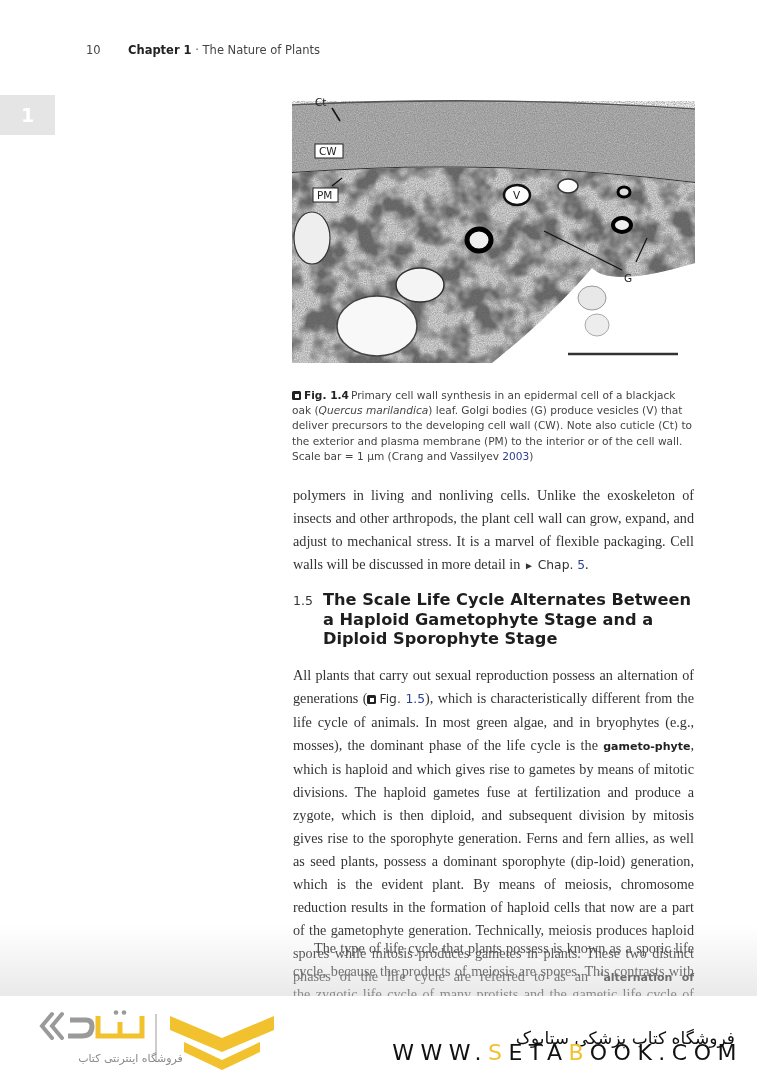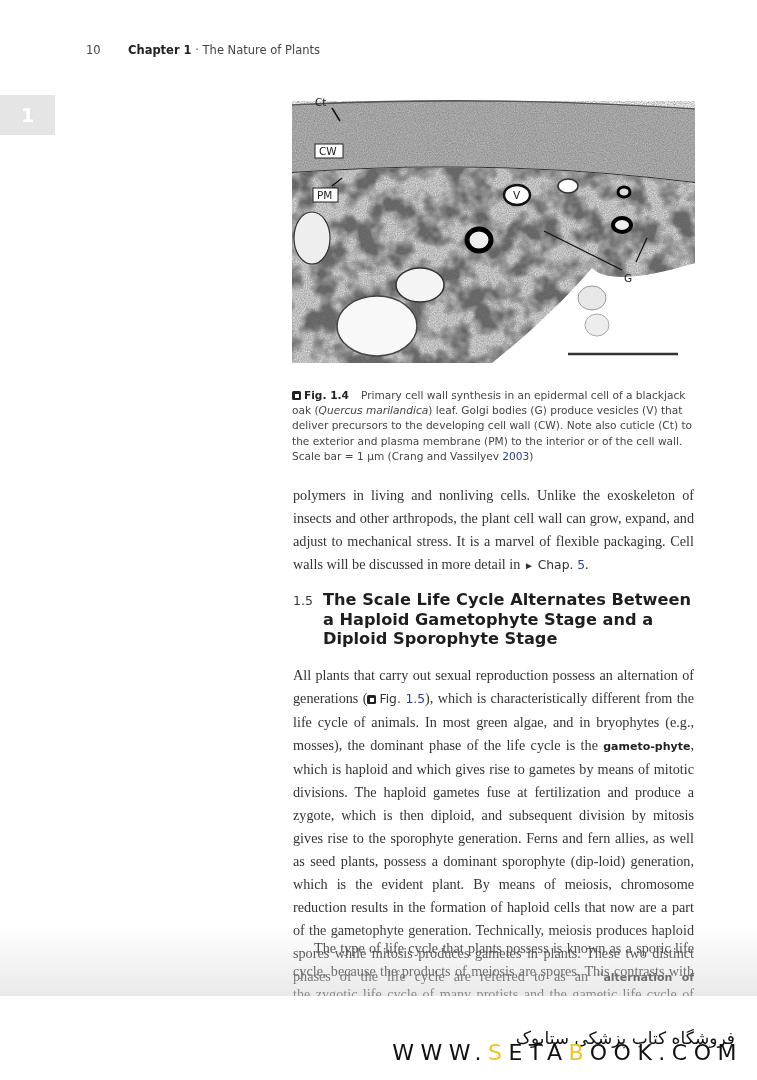--- a/index.html
+++ b/index.html
@@ -11,21 +11,21 @@
   .running-head .ch { font-weight: bold; color: #222; }
   .running-head .sep { color: #555; }
   .running-head .title { color: #444; }
 
   .chapter-tab { position: absolute; top: 95px; left: 0; width: 55px; height: 40px; background: #e5e5e5; color: #fff; font-family: "DejaVu Sans", sans-serif; font-weight: bold; font-size: 19px; display: flex; align-items: center; justify-content: center; }
 
   .figure { position: absolute; top: 88px; left: 292px; width: 403px; height: 275px; }
   .figure svg { width: 100%; height: 100%; display: block; }
 
   .caption { position: absolute; top: 388px; left: 292px; width: 405px; font-family: "DejaVu Sans", sans-serif; font-size: 10.6px; line-height: 15.2px; color: #444; }
-  .caption .figref { font-weight: bold; color: #222; margin-right: 12px; }
+  .caption .figref { font-weight: bold; color: #222; margin-right: 2px; }
   .fig-square { display: inline-block; width: 9px; height: 9px; background: #222; border-radius: 1.5px; position: relative; top: 1px; margin-right: 3px; }
   .fig-square::after { content: ""; position: absolute; left: 2.5px; top: 2.5px; width: 4px; height: 4px; background: #fff; }
   .cite-link { color: #2b3f8f; }
 
   .body-text { position: absolute; left: 293px; width: 401px; font-size: 14.2px; line-height: 23px; text-align: justify; color: #333; }
   .p1 { top: 484px; }
   .p2 { top: 664px; }
   .p3 { top: 937px; text-indent: 21px; }
   .sans { font-family: "DejaVu Sans", sans-serif; font-size: 12.3px; }
   .bold-term { font-family: "DejaVu Sans", sans-serif; font-weight: bold; font-size: 11px; color: #222; }
@@ -123,17 +123,35 @@
 
 <p class="body-text p2">
   <span>All plants that carry out sexual reproduction possess an alternation of generations (</span><span class="sans"><span class="fig-square"></span><span>Fig. </span><span class="cite-link">1.5</span></span><span>), which is characteristically different from the life cycle of animals. In most green algae, and in bryophytes (e.g., mosses), the dominant phase of the life cycle is the </span><span class="bold-term">gameto-phyte</span><span>, which is haploid and which gives rise to gametes by means of mitotic divisions. The haploid gametes fuse at fertilization and produce a zygote, which is then diploid, and subsequent division by mitosis gives rise to the sporophyte generation. Ferns and fern allies, as well as seed plants, possess a dominant sporophyte (dip-loid) generation, which is the evident plant. By means of meiosis, chromosome reduction results in the formation of haploid cells that now are a part of the gametophyte generation. Technically, meiosis produces haploid spores while mitosis produces gametes in plants. These two distinct phases of the life cycle are referred to as an “</span><span class="bold-term">alternation of generations</span><span>”.</span>
 </p>
 
 <p class="body-text p3">The type of life cycle that plants possess is known as a sporic life cycle, because the products of meiosis are spores. This contrasts with the zygotic life cycle of many protists and the gametic life cycle of animals that align themselves as a single sequence of meiosis.</p>
 
 <div class="fade"></div>
 
 <div class="banner">
+  <div class="logo">
+    <svg viewBox="0 0 255 60">
+      <g fill="none" stroke="#9a9a9a" stroke-width="4" stroke-linecap="round">
+        <path d="M14 4 L4 16 L14 28"></path>
+        <path d="M24 4 L14 16 L24 28"></path>
+      </g>
+      <path d="M32 10 L48 10 Q54 10 54 16 Q54 26 44 26 L30 26" fill="none" stroke="#9a9a9a" stroke-width="5"></path>
+      <path d="M60 6 L60 26 L104 26 L104 6 M82 26 L82 12" fill="none" stroke="#f2c12e" stroke-width="5"></path>
+      <circle cx="78" cy="2.5" r="2.3" fill="#9a9a9a"></circle>
+      <circle cx="86" cy="2.5" r="2.3" fill="#9a9a9a"></circle>
+      <line x1="118" y1="4" x2="118" y2="52" stroke="#bbb" stroke-width="1.5"></line>
+      <g fill="#f2c12e">
+        <path d="M132 6 L184 28 L236 6 L236 20 L184 42 L132 20 Z"></path>
+        <path d="M146 32 L184 50 L222 32 L222 42 L184 60 L146 42 Z"></path>
+      </g>
+    </svg>
+    <span class="logo-sub">فروشگاه اینترنتی کتاب</span>
+  </div>
   <div class="shop-fa">فروشگاه کتاب پزشکی ستابوک</div>
   <div class="shop-url">
     <span>WWW.</span><span class="hl">S</span><span>ETA</span><span class="hl">B</span><span>OOK.COM</span>
   </div>
 </div>
 
 </body></html>

